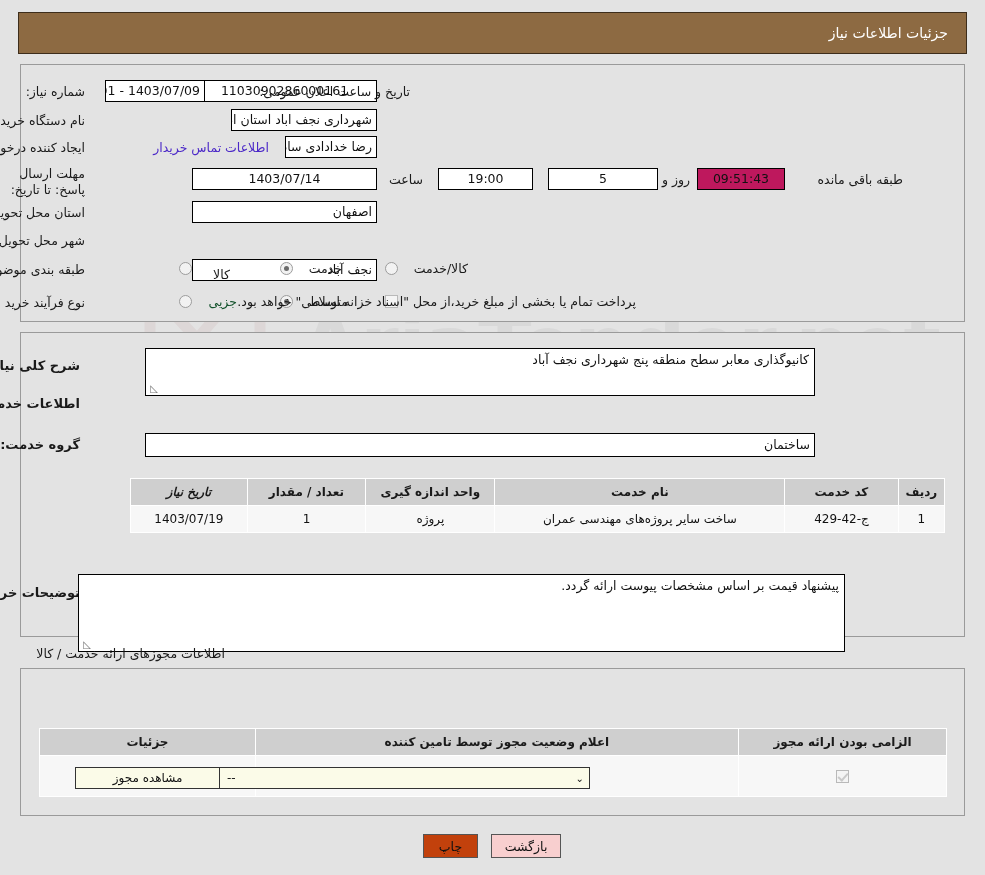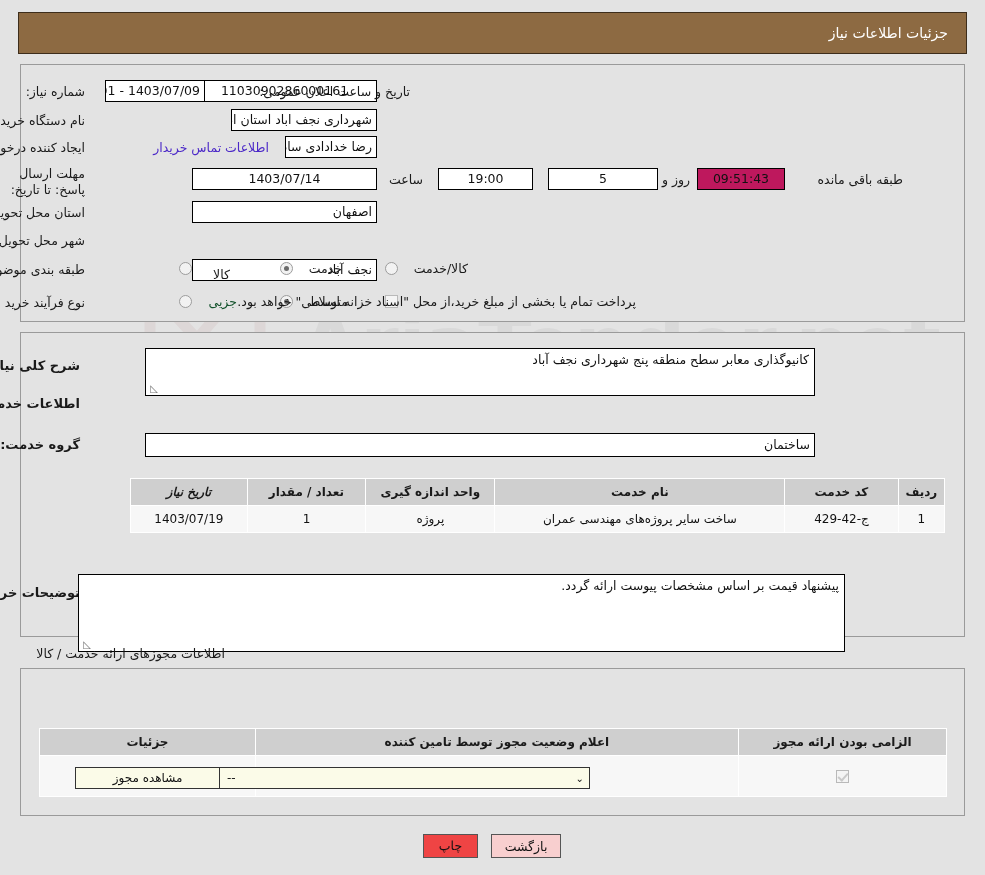--- a/index.html
+++ b/index.html
@@ -230,21 +230,21 @@
     height: 24px;
     border: 1px solid #555;
     font-size: 12.5px;
     display: flex;
     align-items: center;
     justify-content: center;
     cursor: pointer;
     z-index: 3;
     color: #111;
   }
-  .btn-print { background: #ef4444; font-family: Liberation Serif, serif; }
+  .btn-print { background: #c2410c; }
   .btn-back  { background: #f8cfcf; }
 </style>
 </head>
 <body>
 
 <div id="page">
 
   <svg class="watermark" viewBox="0 0 985 875">
     <g opacity="0.13">
       <path d="M150 250 L150 355 Q150 405 205 430 Q260 405 260 355 L260 250 Z" fill="none" stroke="#b98a8a" stroke-width="11"></path>

